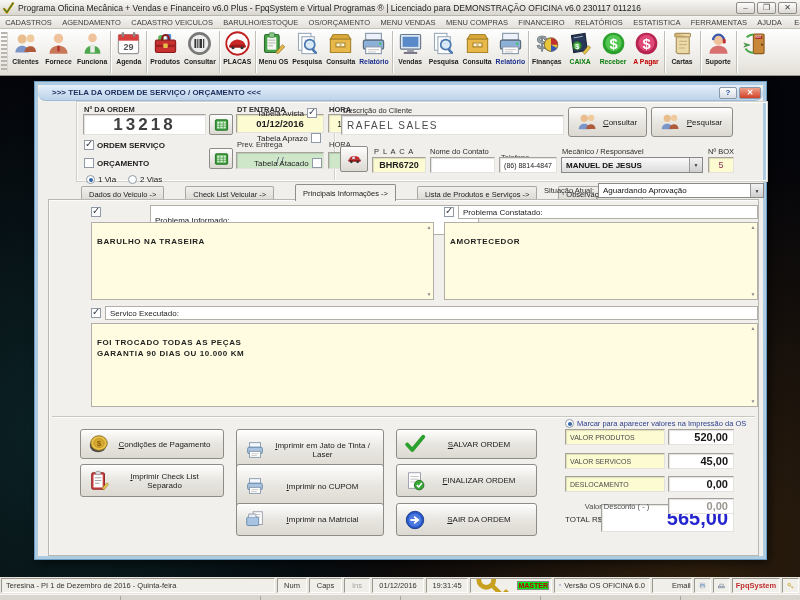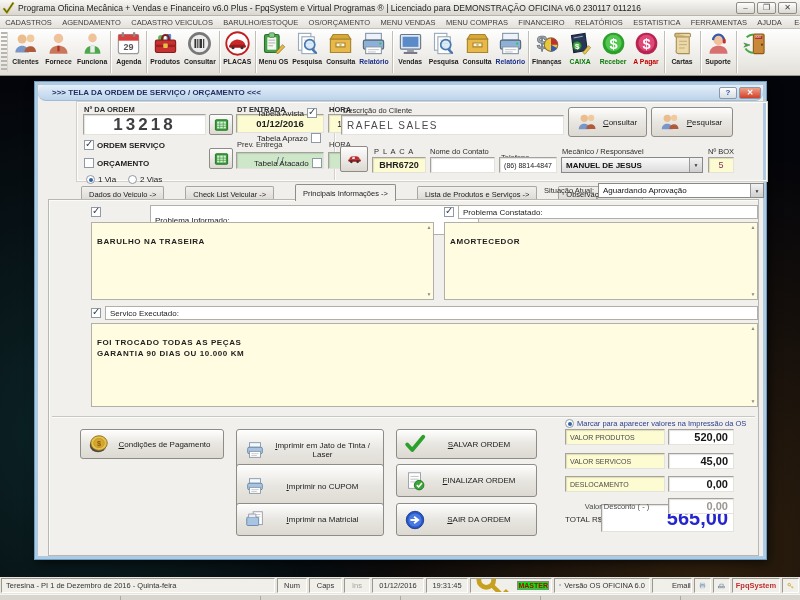--- a/index.html
+++ b/index.html
@@ -526,20 +526,30 @@
 
     <div class="btn" style="left:42px;top:344px;width:144px;height:30px;">
       <span class="bicn"><svg viewBox="0 0 24 24">
             <ellipse cx="11" cy="13.5" rx="9" ry="7.5" fill="#4a4a4a"></ellipse>
             <ellipse cx="12" cy="11" rx="9" ry="8" fill="#e8c048" stroke="#8a6a1a"></ellipse>
             <ellipse cx="12" cy="11" rx="5.8" ry="5" fill="#d4a830" stroke="#b08820" stroke-width=".6"></ellipse>
             <text x="12" y="14" font-size="8" font-weight="bold" fill="#8a5a10" text-anchor="middle">$</text>
           </svg></span>
       <span class="blb ulf">Condições de Pagamento</span>
     </div>
+    <div class="btn" style="left:42px;top:379px;width:144px;height:33px;">
+      <span class="bicn"><svg viewBox="0 0 24 24">
+            <rect x="4" y="3" width="14" height="18" rx="1.5" fill="#c84040" stroke="#8a2020"></rect>
+            <rect x="6" y="5" width="10" height="14" fill="#fff"></rect>
+            <path d="M7.5 8.5h7M7.5 11.5h7M7.5 14.5h5" stroke="#999" stroke-width="1"></path>
+            <rect x="8.5" y="1.5" width="5" height="3.5" rx="1" fill="#ddd" stroke="#999"></rect>
+            <path d="M15.5 20l5-6 2 1.6-5 6z" fill="#e8c84a" stroke="#8a6a1a" stroke-width=".5"></path>
+          </svg></span>
+      <span class="blb ulf">Imprimir Check List Separado</span>
+    </div>
     <div class="btn" style="left:198px;top:344px;width:148px;height:42px;">
       <span class="bicn"><svg viewBox="0 0 24 24">
             <rect x="6" y="4" width="12" height="5" fill="#f4f8ff" stroke="#8899aa"></rect>
             <rect x="4" y="9" width="16" height="7" rx="1.5" fill="#a8c4e0" stroke="#6688aa"></rect>
             <rect x="6" y="13.5" width="12" height="6.5" fill="#fff" stroke="#8899aa"></rect>
             <path d="M8 16h8M8 18h6" stroke="#bbb" stroke-width=".8"></path>
           </svg></span>
       <span class="blb ulf">Imprimir em Jato de Tinta / Laser</span>
     </div>
     <div class="btn" style="left:198px;top:379px;width:148px;height:44px;">

